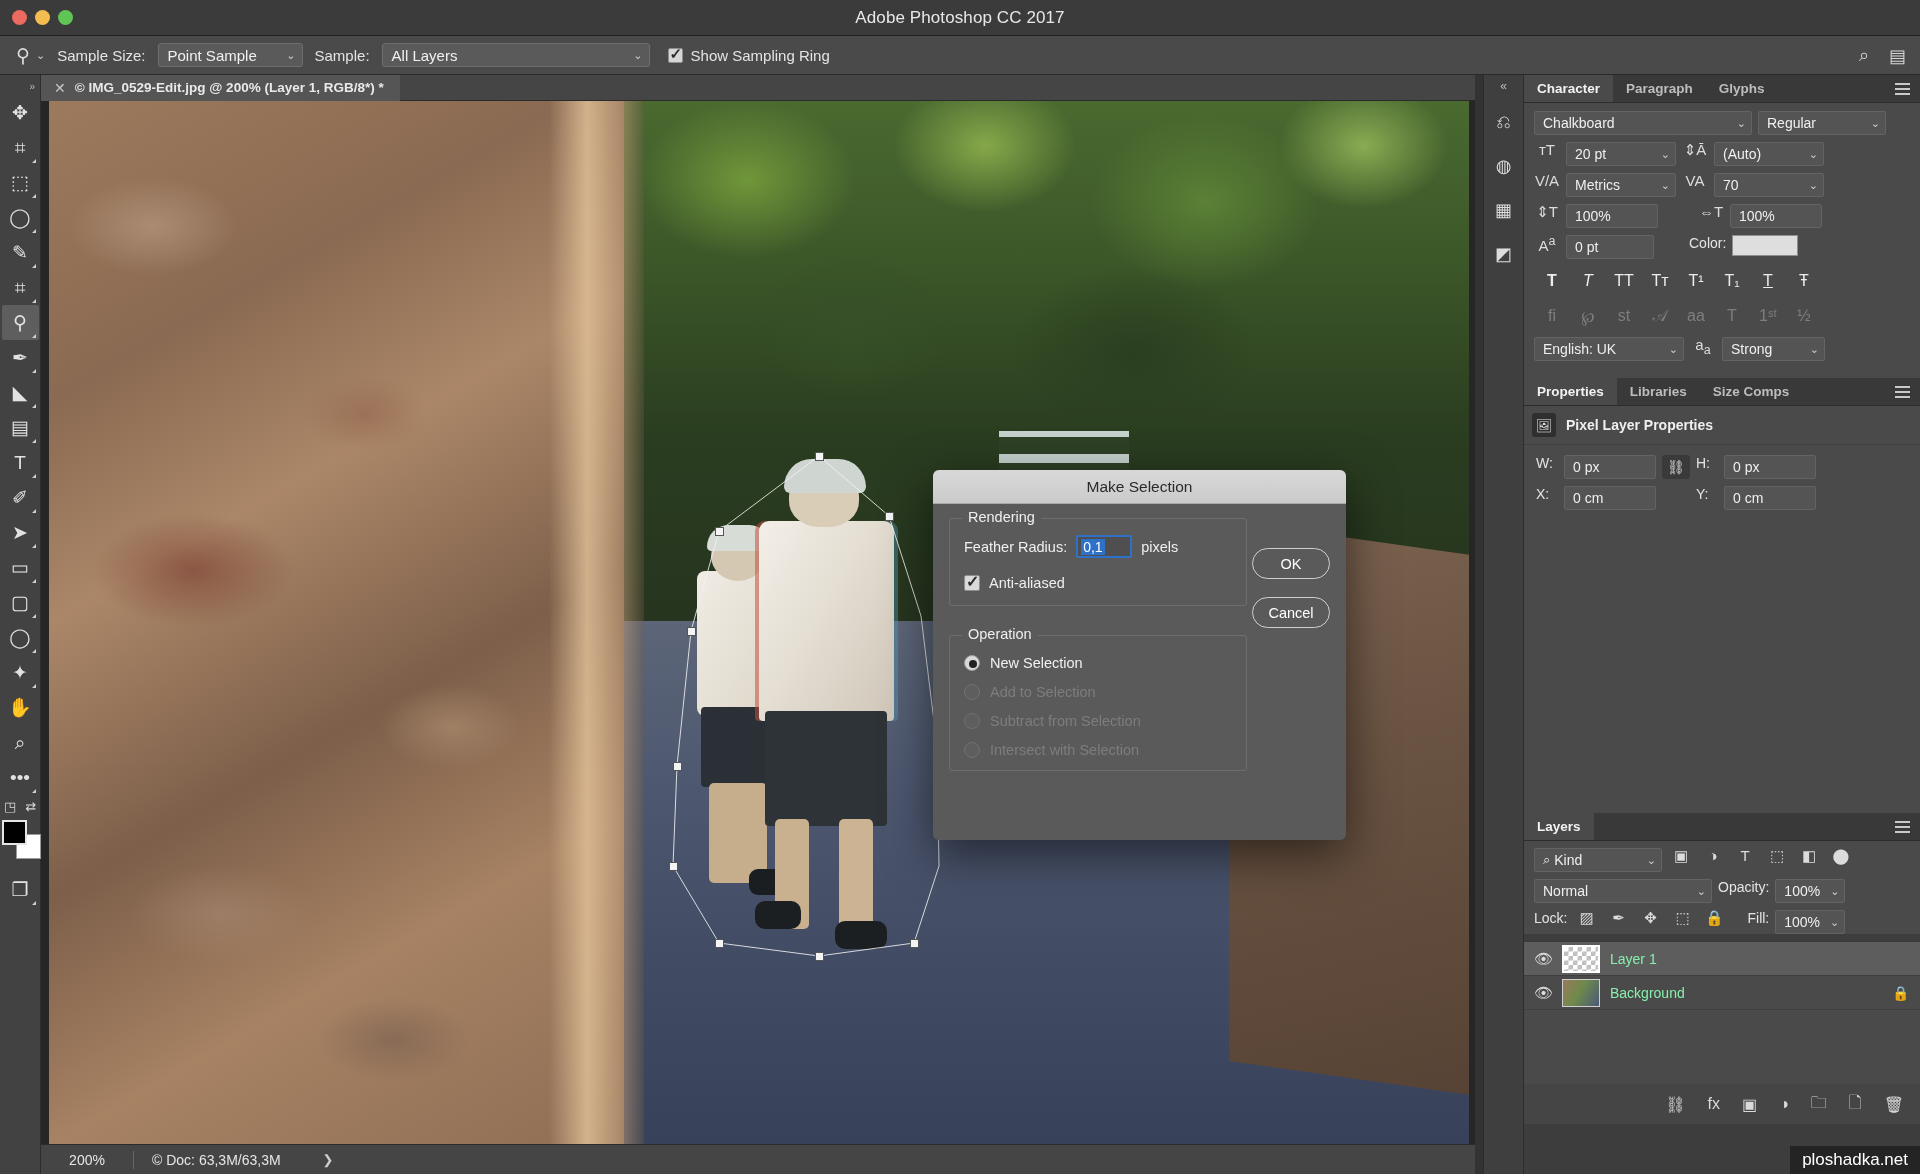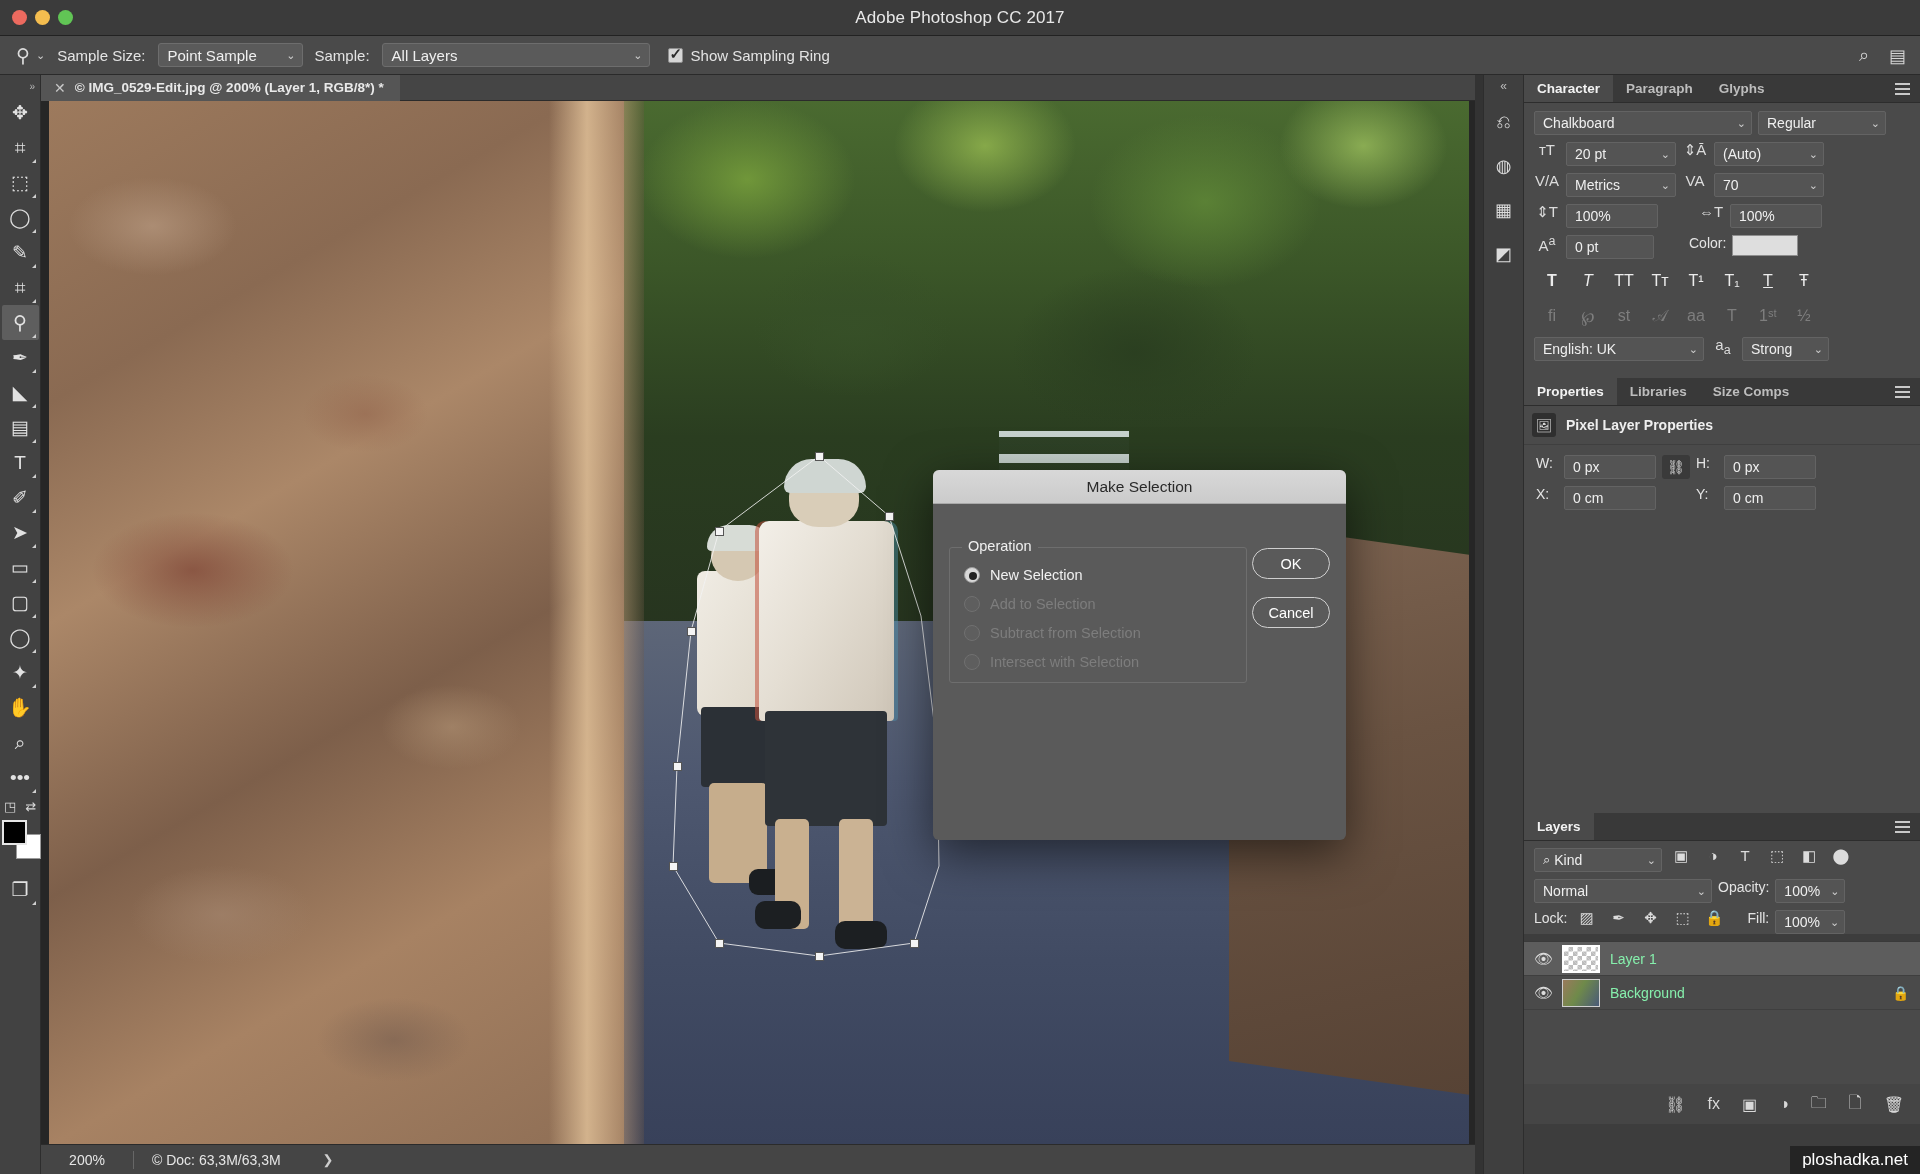--- a/index.html
+++ b/index.html
@@ -497,26 +497,26 @@
         <div class="sty dim">fi</div>
         <div class="sty dim">℘</div>
         <div class="sty dim">st</div>
         <div class="sty dim">𝒜</div>
         <div class="sty dim">aa</div>
         <div class="sty dim">T</div>
         <div class="sty dim">1ˢᵗ</div>
         <div class="sty dim">½</div>
       </div>
       <div class="crow" style="margin-top:8px">
-        <div class="fld" style="width:170px">
+        <div class="fld" style="width:150px">
           <span>English: UK</span>
           <span class="chev">⌄</span>
         </div>
         <span class="ficon">a<sub>a</sub></span>
-        <div class="fld" style="width:87px">
+        <div class="fld" style="width:103px">
           <span>Strong</span>
           <span class="chev">⌄</span>
         </div>
       </div>
     </div>
 
     <div class="ptabs">
       <div class="ptab active">
         <span>Properties</span>
       </div>
@@ -638,20 +638,34 @@
       </div>
     </div>
   </div>
 
   <div class="dlg">
     <div class="dlg-tb">
       <span>Make Selection</span>
     </div>
     <div class="dlg-body">
 
+      <div class="grp">
+        <span class="grp-t">Rendering</span>
+        <div class="dr">
+          <span class="dlabel">Feather Radius:</span>
+          <div class="txtin">
+            <span class="selnum">0,1</span>
+          </div>
+          <span class="dlabel">pixels</span>
+        </div>
+        <div class="dcheck">
+          <span class="dbox"></span>
+          <span class="dlabel">Anti-aliased</span>
+        </div>
+      </div>
 
       <div class="grp" style="margin-top:29px;padding-top:19px;padding-bottom:10px">
         <span class="grp-t">Operation</span>
         <div class="radio-row">
           <span class="radio on"></span>
           <span class="rlabel">New Selection</span>
         </div>
         <div class="radio-row">
           <span class="radio dis"></span>
           <span class="rlabel dis">Add to Selection</span>

